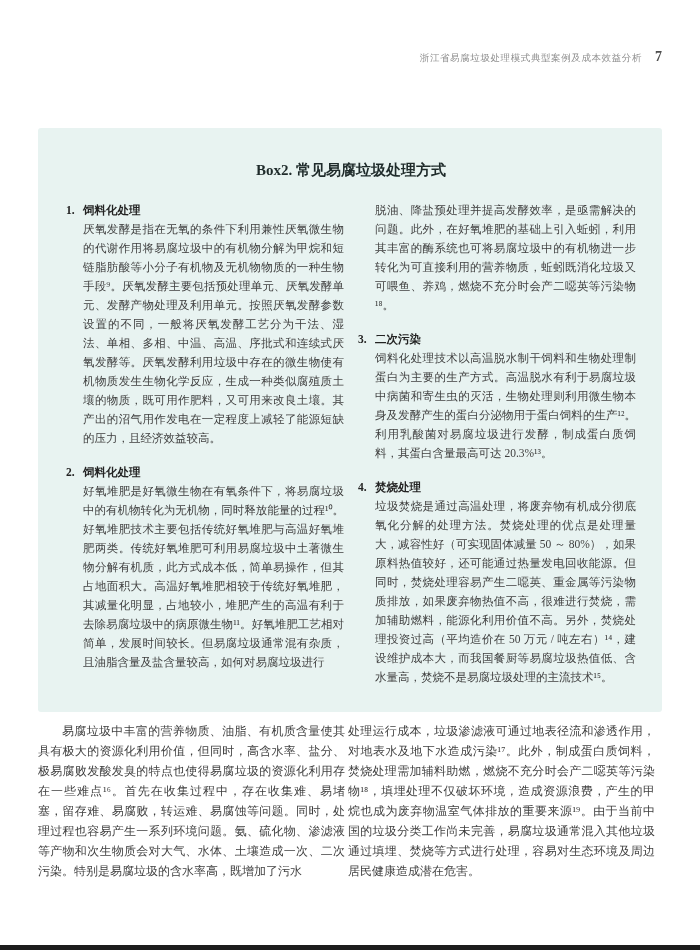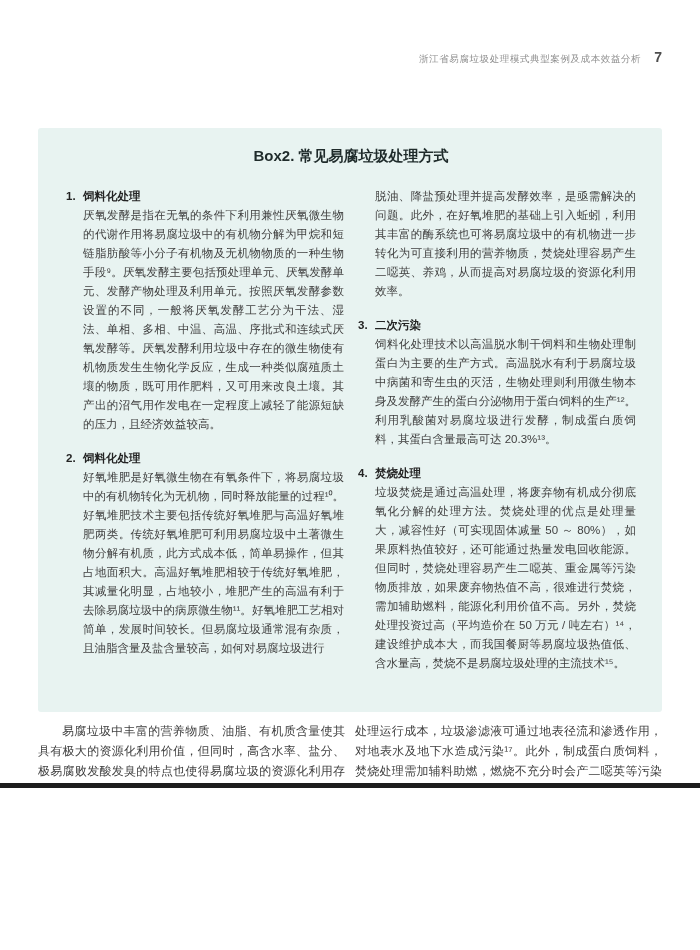--- a/index.html
+++ b/index.html
@@ -1,30 +1,30 @@
 <!DOCTYPE html>
 <html><head>
 <meta charset="utf-8">
 <style>
   html,body { margin:0; padding:0; }
   .page {
-    position:relative; width:700px; height:788px; background:#ffffff;
-    font-family:Liberation Sans, sans-serif; overflow:hidden;
+    position:relative; width:700px; height:950px; background:#ffffff;
+    font-family:Liberation Serif, serif; overflow:hidden;
   }
   .header {
     position:absolute; top:49px; right:38px;
     display:flex; align-items:baseline; gap:13px;
   }
   .running-head { font-size:9.5px; color:#8e8e8e; letter-spacing:0.6px; }
   .page-num { font-size:14px; font-weight:bold; color:#4d4d4d; }
 
   .box {
     position:absolute; left:38px; top:128px; width:624px; height:584px;
     background:#e8f3f1; border-radius:3px; box-sizing:border-box;
-    padding:19px 26px 0 28px;
+    padding:33px 26px 0 28px;
   }
   .box-title {
     text-align:center; font-weight:bold; font-size:15px; color:#1f2b2b;
     margin:0 0 21px 0;
   }
   .box-cols { display:flex; gap:14px; }
   .col { width:283px; }
   .section { margin-bottom:15px; }
   .sec-head {
     display:flex; font-weight:bold; font-size:11.5px; color:#232323;
@@ -32,21 +32,21 @@
   }
   .sec-num { width:17px; flex:none; }
   .sec-body {
     margin:0 0 0 17px; font-size:11.5px; line-height:19px; color:#3f3f3f;
     text-align:justify;
   }
   .cont { margin-bottom:15px; }
 
   .body-text {
     position:absolute; left:38px; top:721px; width:624px;
-    display:flex; gap:10px;
+    display:flex; gap:3px;
   }
   .body-col {
     width:307px; margin:0; font-size:12px; line-height:20px; color:#3f3f3f;
     text-align:justify;
   }
   .body-col.first { text-indent:2em; }
 
   .bottom-bar {
     position:absolute; left:0; bottom:0; width:100%; height:5px;
     background:#1d1d1d;
@@ -77,21 +77,21 @@
         <div class="section">
           <div class="sec-head">
             <span class="sec-num">2.</span>
             <span class="sec-title">饲料化处理</span>
           </div>
           <p class="sec-body">好氧堆肥是好氧微生物在有氧条件下，将易腐垃圾中的有机物转化为无机物，同时释放能量的过程¹⁰。好氧堆肥技术主要包括传统好氧堆肥与高温好氧堆肥两类。传统好氧堆肥可利用易腐垃圾中土著微生物分解有机质，此方式成本低，简单易操作，但其占地面积大。高温好氧堆肥相较于传统好氧堆肥，其减量化明显，占地较小，堆肥产生的高温有利于去除易腐垃圾中的病原微生物¹¹。好氧堆肥工艺相对简单，发展时间较长。但易腐垃圾通常混有杂质，且油脂含量及盐含量较高，如何对易腐垃圾进行</p>
         </div>
       </div>
 
       <div class="col">
-        <p class="sec-body cont">脱油、降盐预处理并提高发酵效率，是亟需解决的问题。此外，在好氧堆肥的基础上引入蚯蚓，利用其丰富的酶系统也可将易腐垃圾中的有机物进一步转化为可直接利用的营养物质，焚烧处理容易产生二噁英、养鸡，从而提高对易腐垃圾的资源化利用效率。</p>
+        <p class="sec-body cont">脱油、降盐预处理并提高发酵效率，是亟需解决的问题。此外，在好氧堆肥的基础上引入蚯蚓，利用其丰富的酶系统也可将易腐垃圾中的有机物进一步转化为可直接利用的营养物质，蚯蚓既消化垃圾又可喂鱼、养鸡，燃烧不充分时会产二噁英等污染物¹⁸。</p>
         <div class="section">
           <div class="sec-head">
             <span class="sec-num">3.</span>
             <span class="sec-title">二次污染</span>
           </div>
           <p class="sec-body">饲料化处理技术以高温脱水制干饲料和生物处理制蛋白为主要的生产方式。高温脱水有利于易腐垃圾中病菌和寄生虫的灭活，生物处理则利用微生物本身及发酵产生的蛋白分泌物用于蛋白饲料的生产¹²。利用乳酸菌对易腐垃圾进行发酵，制成蛋白质饲料，其蛋白含量最高可达 20.3%¹³。</p>
         </div>
         <div class="section">
           <div class="sec-head">
             <span class="sec-num">4.</span>

